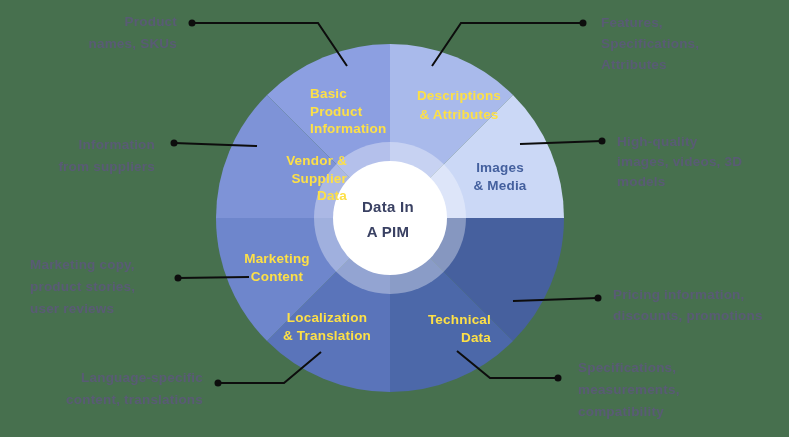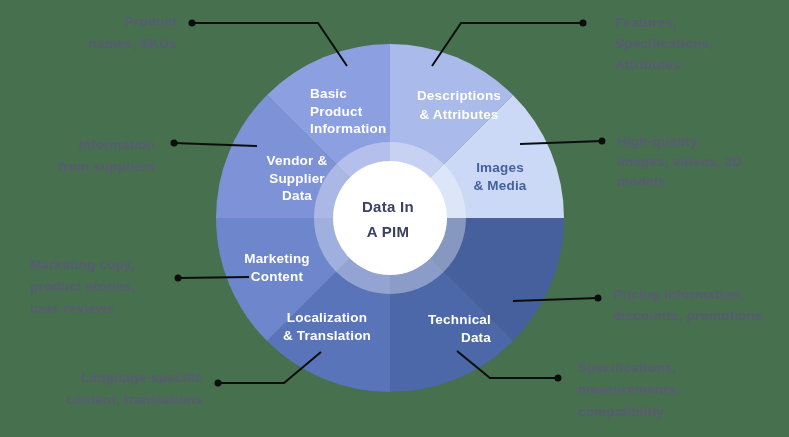--- a/index.html
+++ b/index.html
@@ -18,42 +18,42 @@
     pointer-events:none;
   }
   
   .note{
     font-size:13.5px;
     line-height:21px;
     color:#595B75;
     letter-spacing:.2px;
   }
   .note-product      {left:47px;  top:11px;  width:130px; text-align:right; line-height:22px;}
-  .note-features     {left:601px; top:12px;  width:130px; text-align:left;margin-left:14px;}
+  .note-features     {left:601px; top:12px;  width:130px; text-align:left;}
   .note-highquality  {left:617px; top:132px; width:155px; text-align:left; line-height:20px;}
   .note-pricinginfo  {left:613px; top:284px; width:176px; text-align:left;}
   .note-specs        {left:578px; top:357px; width:160px; text-align:left; line-height:22px;}
   .note-language     {left:43px;  top:367px; width:160px; text-align:right; line-height:22px;}
   .note-marketingcopy{left:30px;  top:254px; width:130px; line-height:22px;}
   .note-suppliers    {left:45px;  top:134px; width:110px; text-align:right; line-height:22px;}
   
   .seg{
     font-size:13.5px;
     line-height:17.5px;
-    color:#ffffff;
+    color:#fde047;
     letter-spacing:.2px;
   }
   .seg-basic       {left:310px; top:85px;  width:110px; text-align:left;}
   .seg-descriptions{left:404px; top:86px;  width:110px; text-align:center; line-height:19px;}
   .seg-images      {left:450px; top:159px; width:100px; text-align:center; line-height:18px; color:#44609E;}
   .seg-pricing     {left:479px; top:256px; width:80px;  text-align:left;}
   .seg-technical   {left:391px; top:311px; width:100px; text-align:right; line-height:18px;}
   .seg-localization{left:252px; top:309px; width:150px; text-align:center;}
   .seg-marketing   {left:217px; top:250px; width:120px; text-align:center;}
-  .seg-vendor      {left:247px; top:152px; width:100px; text-align:center;}
+  .seg-vendor      {left:247px; top:152px; width:100px; text-align:right;}
   
   .center-label{
     left:313px; top:195px; width:150px;
     text-align:center;
     font-size:15px;
     line-height:24.5px;
     color:#3A4163;
     letter-spacing:.3px;
   }
 </style>

